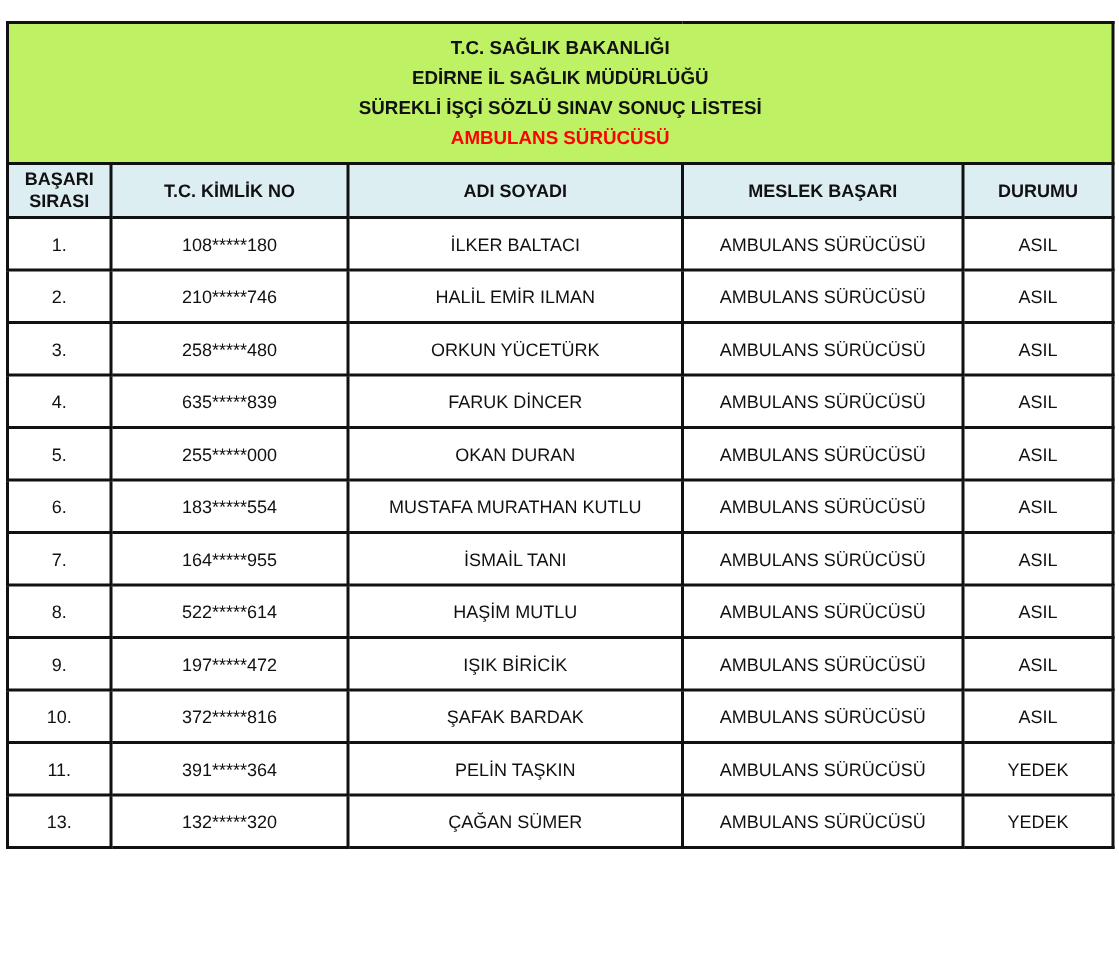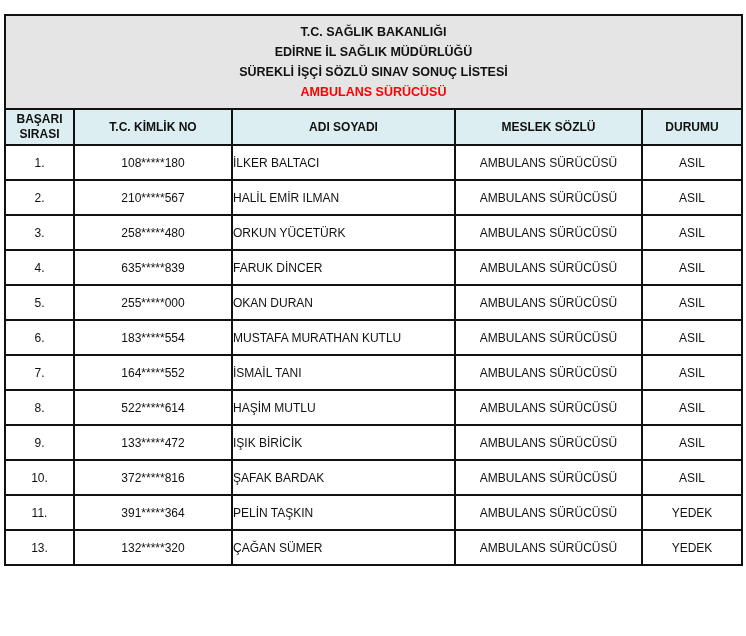--- a/index.html
+++ b/index.html
@@ -26,40 +26,40 @@
       border: 2px solid #111;
       padding: 0;
     }
     .title-cell {
       height: 92px;
       text-align: center;
       vertical-align: middle;
       font-weight: bold;
       font-size: 12.5px;
       line-height: 20px;
-      background: #e5e5e5;
+      background: #bef264;
     }
     .title-line { display: block; }
     .title-line.red { color: #ff0000; }
     .hdr th {
       height: 34px;
       background: #ddeef3;
       font-weight: bold;
       font-size: 12px;
       line-height: 15px;
       text-align: center;
       vertical-align: middle;
     }
     .row td {
       height: 33px;
       font-size: 12px;
       vertical-align: middle;
     }
     .c { text-align: center; }
-    .l { text-align: left; padding-left: 1px; margin-left: 24px; }
+    .l { text-align: center; padding-left: 1px; margin-left: 24px; }
     .b { font-weight: normal; }
     col.c1 { width: 69px; }
     col.c2 { width: 158px; }
     col.c3 { width: 223px; }
     col.c4 { width: 187px; }
     col.c5 { width: 100px; }
   </style>
 </head>
 <body>
 
@@ -80,35 +80,35 @@
       <span class="title-line red">AMBULANS SÜRÜCÜSÜ</span>
     </td>
   </tr>
   <tr class="hdr">
     <th>
       <span>BAŞARI</span><br>
       <span>SIRASI</span>
     </th>
     <th>T.C. KİMLİK NO</th>
     <th>ADI SOYADI</th>
-    <th>MESLEK SÖZLÜ</th>
+    <th>MESLEK BAŞARI</th>
     <th>DURUMU</th>
   </tr>
   </tbody>
     <tbody id="rows">
       <tr class="row">
         <td class="c">1.</td>
         <td class="c">108*****180</td>
         <td class="l">İLKER BALTACI</td>
         <td class="c">AMBULANS SÜRÜCÜSÜ</td>
         <td class="c b">ASIL</td>
       </tr>
       <tr class="row">
         <td class="c">2.</td>
-        <td class="c">210*****567</td>
+        <td class="c">210*****746</td>
         <td class="l">HALİL EMİR ILMAN</td>
         <td class="c">AMBULANS SÜRÜCÜSÜ</td>
         <td class="c b">ASIL</td>
       </tr>
       <tr class="row">
         <td class="c">3.</td>
         <td class="c">258*****480</td>
         <td class="l">ORKUN YÜCETÜRK</td>
         <td class="c">AMBULANS SÜRÜCÜSÜ</td>
         <td class="c b">ASIL</td>
@@ -129,35 +129,35 @@
       </tr>
       <tr class="row">
         <td class="c">6.</td>
         <td class="c">183*****554</td>
         <td class="l">MUSTAFA MURATHAN KUTLU</td>
         <td class="c">AMBULANS SÜRÜCÜSÜ</td>
         <td class="c b">ASIL</td>
       </tr>
       <tr class="row">
         <td class="c">7.</td>
-        <td class="c">164*****552</td>
+        <td class="c">164*****955</td>
         <td class="l">İSMAİL TANI</td>
         <td class="c">AMBULANS SÜRÜCÜSÜ</td>
         <td class="c b">ASIL</td>
       </tr>
       <tr class="row">
         <td class="c">8.</td>
         <td class="c">522*****614</td>
         <td class="l">HAŞİM MUTLU</td>
         <td class="c">AMBULANS SÜRÜCÜSÜ</td>
         <td class="c b">ASIL</td>
       </tr>
       <tr class="row">
         <td class="c">9.</td>
-        <td class="c">133*****472</td>
+        <td class="c">197*****472</td>
         <td class="l">IŞIK BİRİCİK</td>
         <td class="c">AMBULANS SÜRÜCÜSÜ</td>
         <td class="c b">ASIL</td>
       </tr>
       <tr class="row">
         <td class="c">10.</td>
         <td class="c">372*****816</td>
         <td class="l">ŞAFAK BARDAK</td>
         <td class="c">AMBULANS SÜRÜCÜSÜ</td>
         <td class="c b">ASIL</td>

